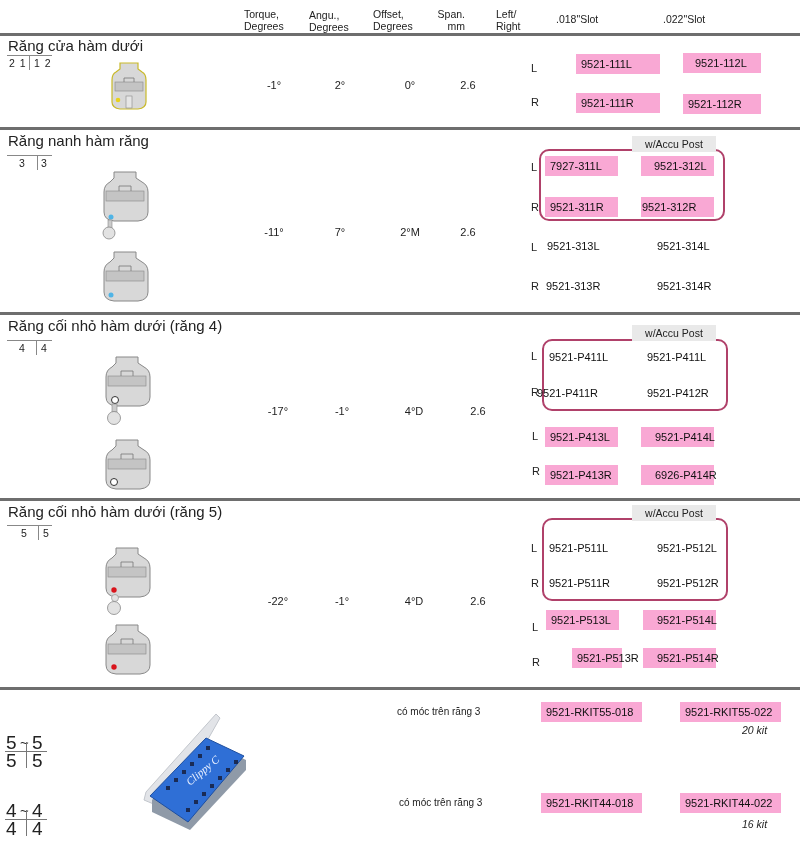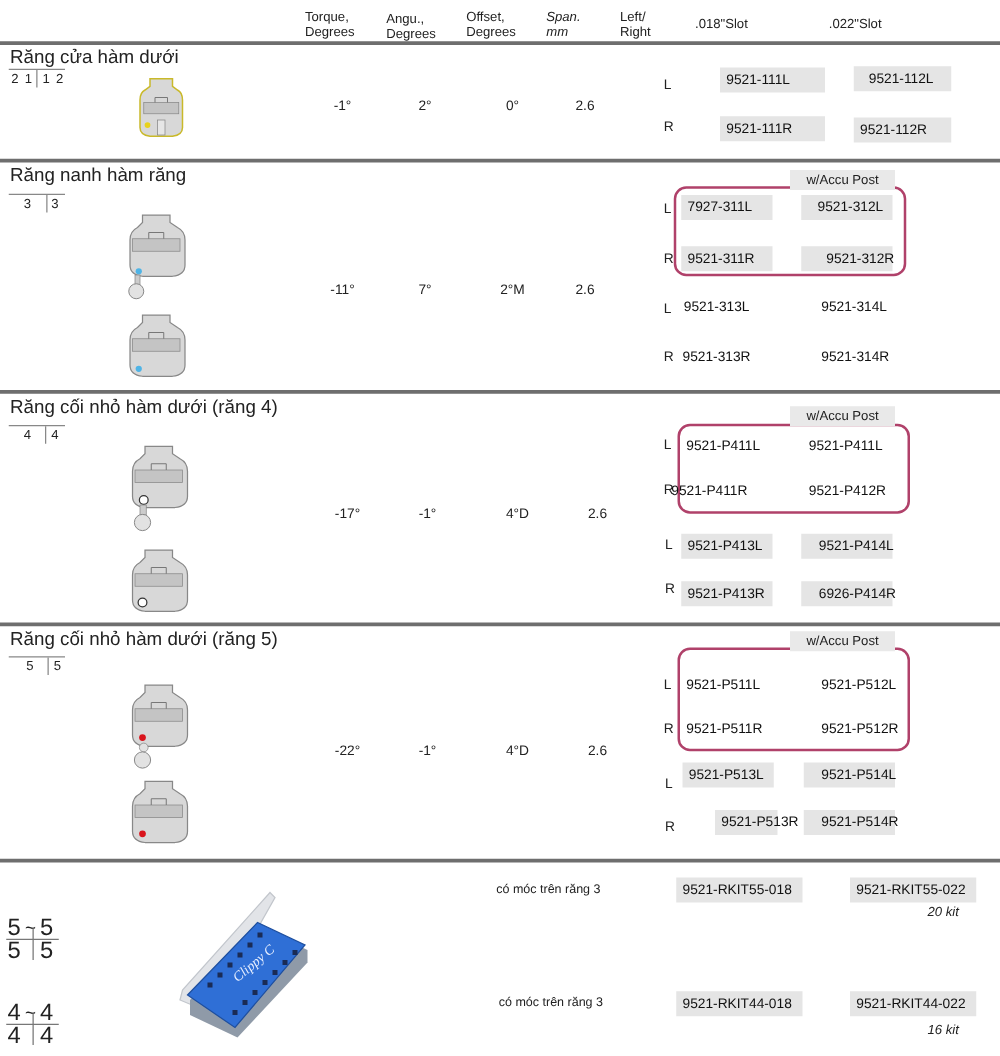--- a/index.html
+++ b/index.html
@@ -12,21 +12,21 @@
 
   .sec-title { position: absolute; left: 8px; font-size: 15px; color: #222; white-space: nowrap; }
   .tooth-num { position: absolute; left: 7px; font-size: 10.5px; letter-spacing: 1px; }
   .tooth-num .line { position: absolute; left: 0; top: 0; width: 45px; height: 1px; background: #888; }
   .tooth-num .vl { position: absolute; top: 1px; height: 14px; width: 1px; background: #888; }
   .tooth-num span { position: absolute; top: 2px; }
 
   .val { position: absolute; font-size: 11px; color: #222; text-align: center; width: 40px; }
   .lr { position: absolute; font-size: 11px; color: #222; }
   .code { position: absolute; font-size: 11px; color: #111; white-space: nowrap; padding-left: 5px; line-height: 20px; height: 20px; }
-  .code.hl { background: #e5e5e5; }
+  .code.hl { background: #f9a8d4; }
 
   .accu-box { position: absolute; border: 2px solid #b0416a; border-radius: 10px; }
   .accu-label { position: absolute; background: #e9e9e9; font-size: 10.5px; color: #222; text-align: center; height: 16px; line-height: 16px; }
 
   .bracket { position: absolute; }
   .kit-num { position: absolute; font-size: 19px; line-height: 17px; color: #222; }
   .kit-num .hline { position: absolute; left: 0; width: 42px; height: 1px; background: #777; }
   .kit-num .vline { position: absolute; left: 21px; width: 1px; background: #777; }
   .note { position: absolute; font-size: 10px; color: #222; }
   .kitcount { position: absolute; font-size: 10.5px; font-style: italic; color: #222; }
@@ -40,21 +40,21 @@
     <div>Degrees</div>
   </div>
   <div class="abs hdr" style="left:309px;top:9px;">
     <div>Angu.,</div>
     <div>Degrees</div>
   </div>
   <div class="abs hdr" style="left:373px;top:8px;">
     <div>Offset,</div>
     <div>Degrees</div>
   </div>
-  <div class="abs hdr" style="left:437px;top:8px;text-align:left;width:28px;font-style:italic;">
+  <div class="abs hdr" style="left:437px;top:8px;text-align:right;width:28px;">
     <div>Span.</div>
     <div>mm</div>
   </div>
   <div class="abs hdr" style="left:496px;top:8px;">
     <div>Left/</div>
     <div>Right</div>
   </div>
   <div class="abs hdr" style="left:556px;top:13px;">.018"Slot</div>
   <div class="abs hdr" style="left:663px;top:13px;">.022"Slot</div>
 </div>
@@ -119,21 +119,21 @@
 
   <div class="accu-box" style="left:539px;top:149px;width:186px;height:72px;"></div>
   <div class="accu-label" style="left:632px;top:136px;width:84px;">w/Accu Post</div>
 
   <div class="lr" style="left:531px;top:161px;">L</div>
   <div class="code hl" style="left:545px;top:156px;width:73px;">7927-311L</div>
   <div class="code hl" style="left:641px;top:156px;width:73px;padding-left:13px;">9521-312L</div>
 
   <div class="lr" style="left:531px;top:201px;">R</div>
   <div class="code hl" style="left:545px;top:197px;width:73px;">9521-311R</div>
-  <div class="code hl" style="left:641px;top:197px;width:73px;padding-left:20px;">9521-312R</div>
+  <div class="code hl" style="left:641px;top:197px;width:73px;padding-left:1px;">9521-312R</div>
 
   <div class="lr" style="left:531px;top:241px;">L</div>
   <div class="code" style="left:542px;top:236px;">9521-313L</div>
   <div class="code" style="left:652px;top:236px;">9521-314L</div>
 
   <div class="lr" style="left:531px;top:280px;">R</div>
   <div class="code" style="left:541px;top:276px;">9521-313R</div>
   <div class="code" style="left:652px;top:276px;">9521-314R</div>
 </div>
 <div class="divider" style="top:312px;"></div>

